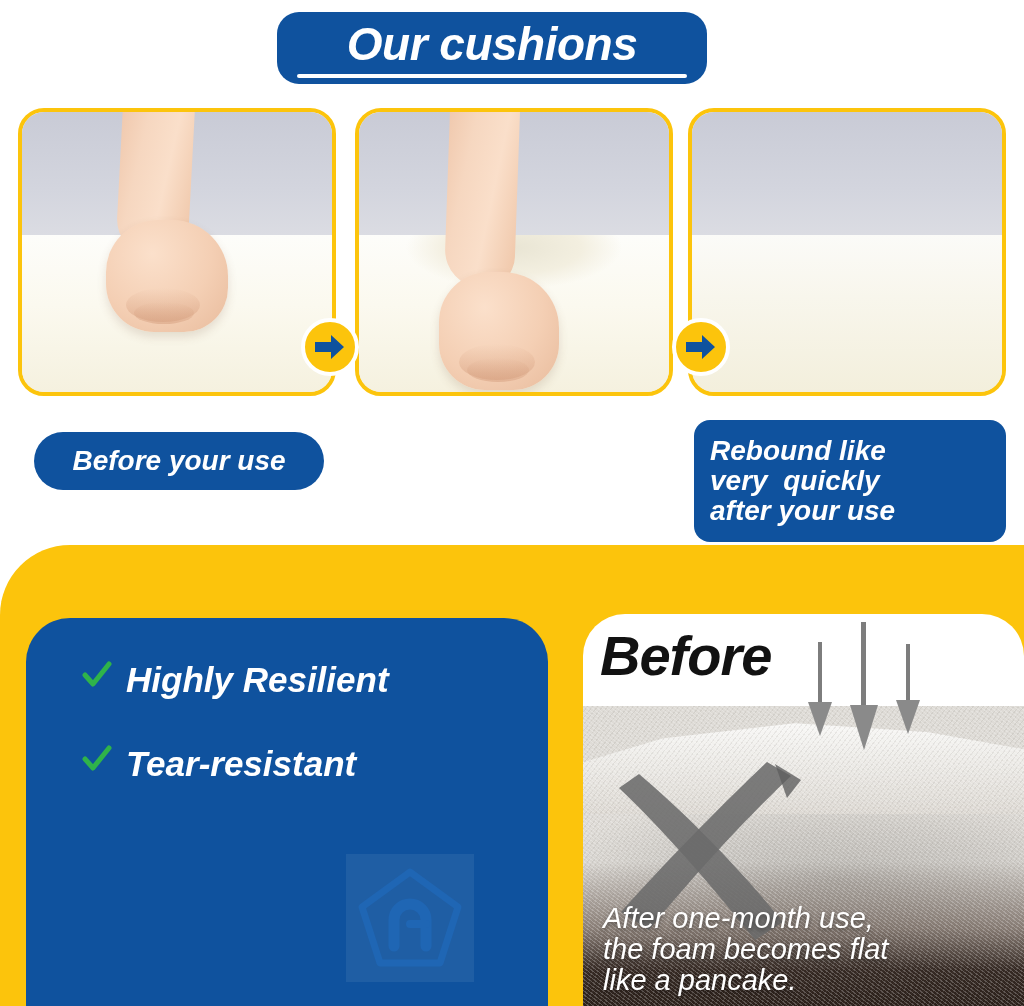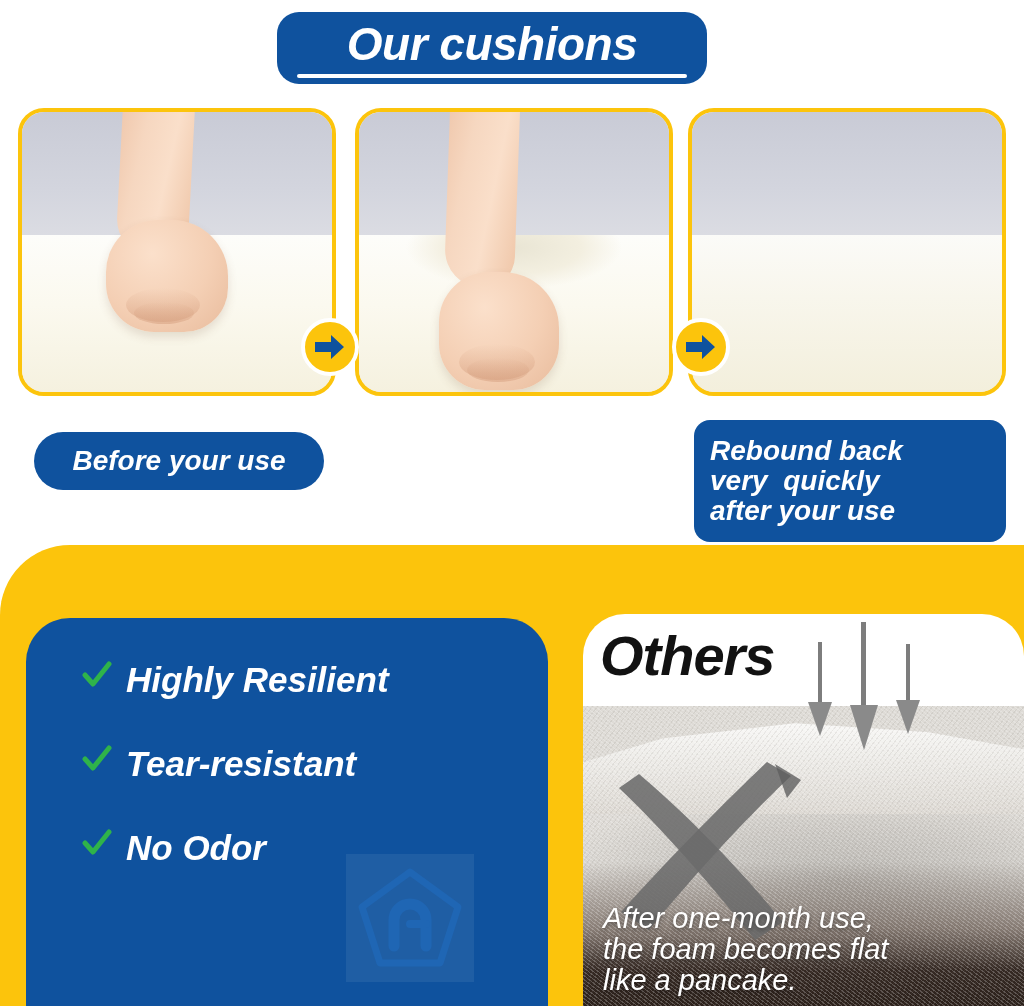--- a/index.html
+++ b/index.html
@@ -323,21 +323,21 @@
       <svg width="30" height="26" viewBox="0 0 30 26">
         <path d="M0 8 H16 V1 L29 13 L16 25 V18 H0 Z" fill="#0f529e"></path>
       </svg>
     </div>
   </div>
 
   <div class="cap c1">
     <span>Before your use</span>
   </div>
   <div class="cap c3">
-    <span>Rebound back</span>
+    <span>Rebound like</span>
     <span>very  quickly</span>
     <span>after your use</span>
   </div>
 
   <div class="yellow-panel"></div>
 
   <div class="blue-card">
     <div class="features">
 
       <div class="feature">
@@ -347,40 +347,34 @@
         <span class="feature-label">Highly Resilient</span>
       </div>
 
       <div class="feature">
         <svg class="check" viewBox="0 0 30 30">
           <path d="M3 15 L11 24 L27 4" fill="none" stroke="#2fb34a" stroke-width="5" stroke-linecap="round" stroke-linejoin="round"></path>
         </svg>
         <span class="feature-label">Tear-resistant</span>
       </div>
 
-      <div class="feature">
-        <svg class="check" viewBox="0 0 30 30">
-          <path d="M3 15 L11 24 L27 4" fill="none" stroke="#2fb34a" stroke-width="5" stroke-linecap="round" stroke-linejoin="round"></path>
-        </svg>
-        <span class="feature-label">No Odor</span>
-      </div>
 
     </div>
 
     <div class="watermark">
       <svg width="108" height="108" viewBox="0 0 108 108">
         <path d="M54 8 L102 43 L84 99 L24 99 L6 43 Z" fill="none" stroke="#1f66b4" stroke-width="7" stroke-linejoin="round"></path>
         <path d="M38 82 V56 a16 16 0 0 1 32 0 V82" fill="none" stroke="#1f66b4" stroke-width="11" stroke-linecap="round"></path>
         <path d="M54 60 H70" fill="none" stroke="#1f66b4" stroke-width="8" stroke-linecap="round"></path>
       </svg>
     </div>
   </div>
 
   <div class="others">
-    <div class="others-title">Others</div>
+    <div class="others-title">Before</div>
 
     <div class="foam-img">
       <div class="foam-top"></div>
       <div class="foam-speckle"></div>
     </div>
 
     <svg class="down-arrow" style="left:224px; top:28px;" width="26" height="100" viewBox="0 0 26 100">
       <rect x="11" y="0" width="4" height="62" fill="#7d7d7d"></rect>
       <path d="M1 60 H25 L13 94 Z" fill="#8a8a8a"></path>
     </svg>

